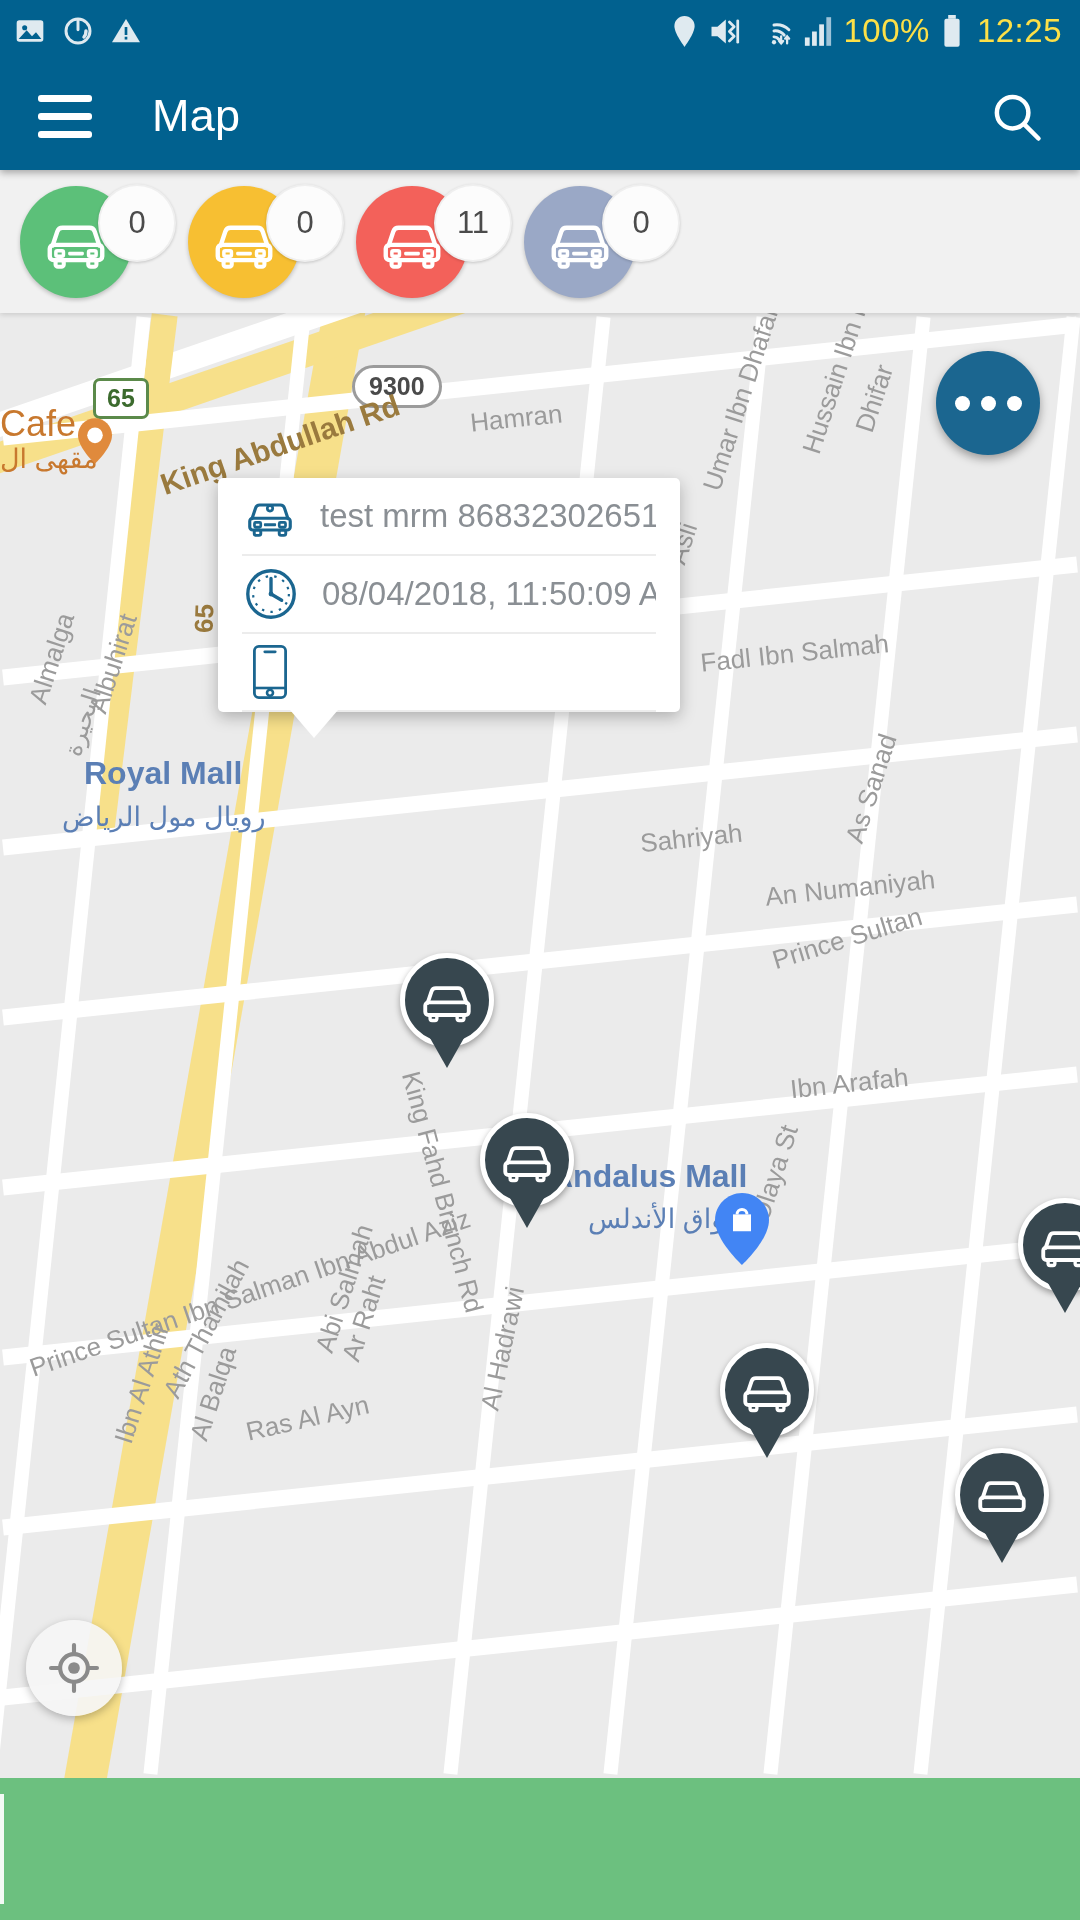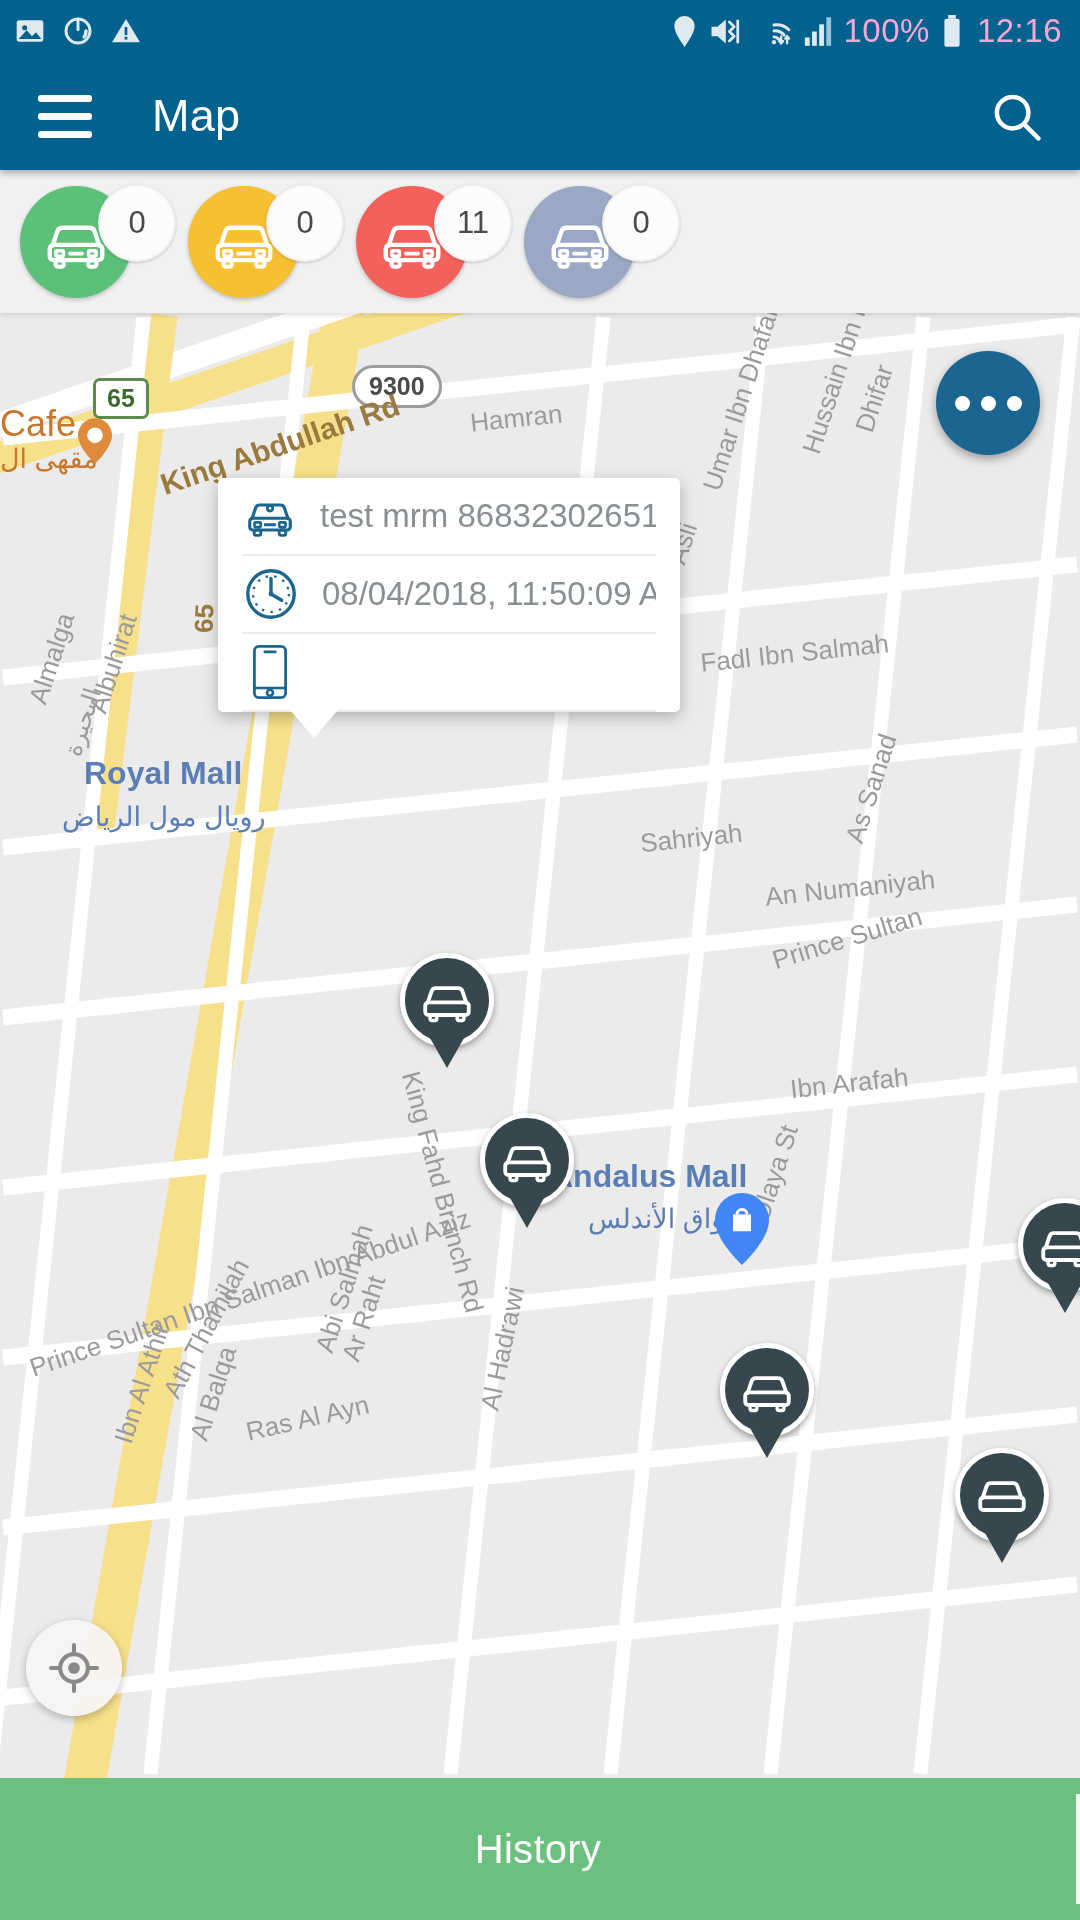--- a/index.html
+++ b/index.html
@@ -5,21 +5,21 @@
   * { margin:0; padding:0; box-sizing:border-box; }
   html,body { width:1080px; height:1920px; overflow:hidden; }
   body {
     font-family:"Liberation Sans", sans-serif;
     background:#e9e9e9;
     position:relative;
   }
 
   
   .statusbar {
-    height:62px; background:#01618f; color:#f9a8d4;
+    height:62px; background:#01618f; color:#fde047;
     display:flex; align-items:center; justify-content:space-between;
     padding:0 18px 0 14px; position:relative; z-index:40;text-align:right;
   }
   .sb-left, .sb-right { display:flex; align-items:center; }
   .sb-left { gap:16px; }
   .sb-right { gap:11px; }
   .sb-ico { display:block; }
   .sb-text { font-size:33px; letter-spacing:.5px; font-weight:400; }
   .sb-time { font-size:33px; letter-spacing:.5px; margin-left:3px; }
 
@@ -199,21 +199,21 @@
       <rect x="1" y="18" width="4" height="7" fill="#dfeaf0"></rect>
       <rect x="7" y="13" width="4" height="12" fill="#dfeaf0"></rect>
       <rect x="13" y="7" width="4" height="18" fill="#dfeaf0"></rect>
       <rect x="19" y="1" width="4" height="24" fill="#9dc3d8"></rect>
     </svg>
     <span class="sb-text">100%</span>
     <svg class="sb-ico" width="22" height="33" viewBox="0 0 16 26">
       <rect x="5" y="0" width="6" height="3" fill="#dfeaf0"></rect>
       <rect x="2" y="3" width="12" height="22" rx="1.5" fill="#dfeaf0"></rect>
     </svg>
-    <span class="sb-time">12:16</span>
+    <span class="sb-time">12:25</span>
   </div>
 </div>
 
 <div class="appbar">
   <div class="burger">
     <i></i>
       <i></i>
       <i></i>
   </div>
   <div class="appbar-title">Map</div>
@@ -461,15 +461,14 @@
       </svg>
     </div>
     <div class="info-val"></div>
   </div>
 
 
   <div class="card-tail"></div>
 </div>
 
 <div class="bottombar">
-  <div class="tab">History</div>
   <div class="divider"></div>
 </div>
 
 </body></html>

